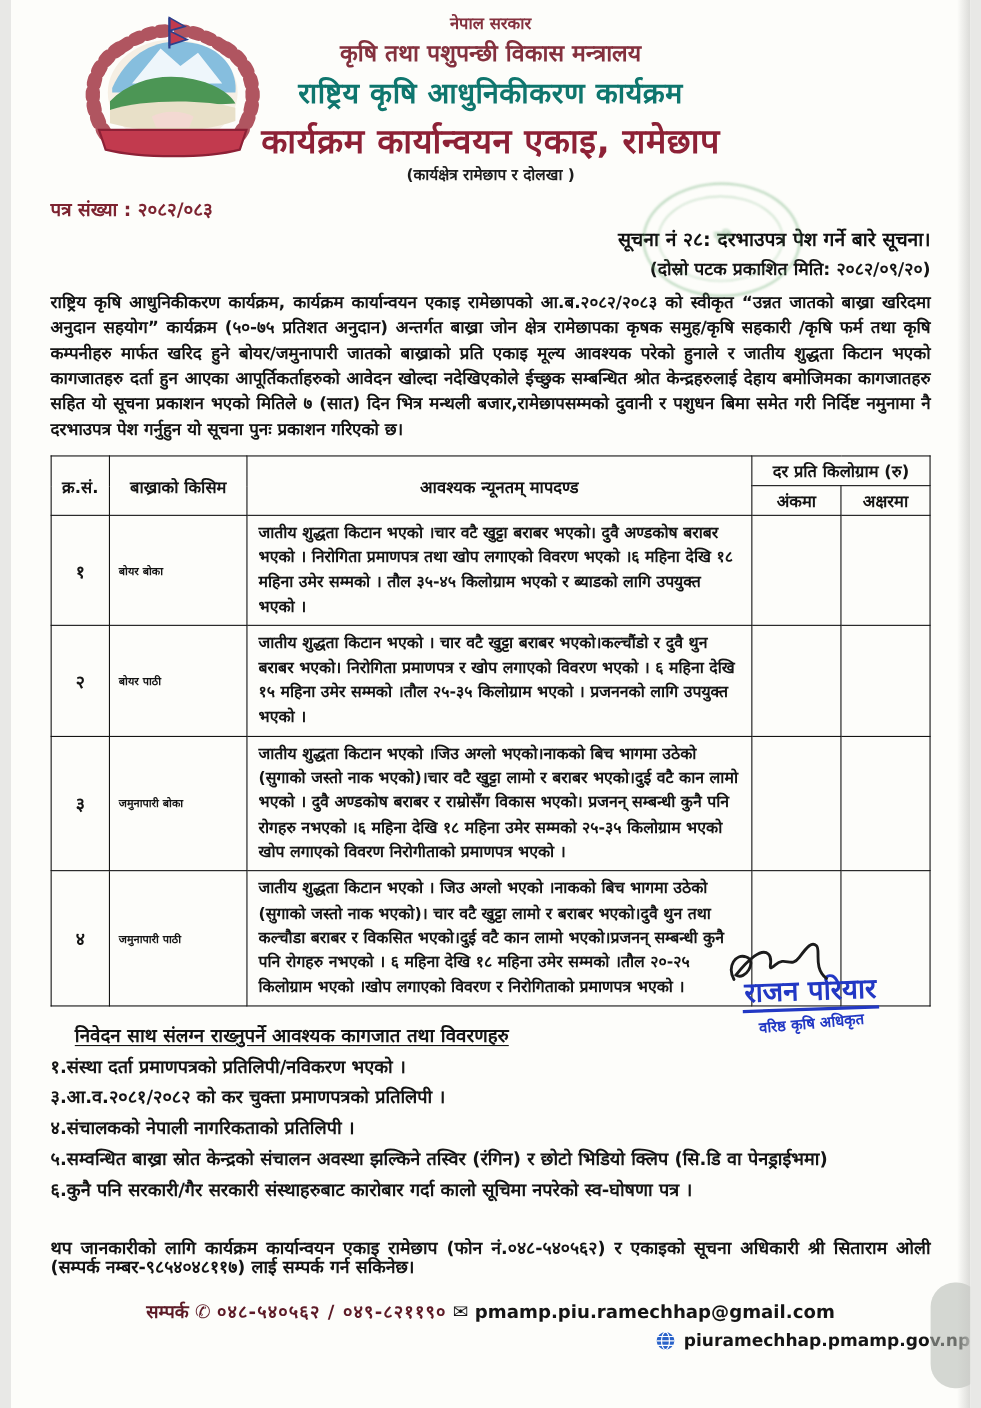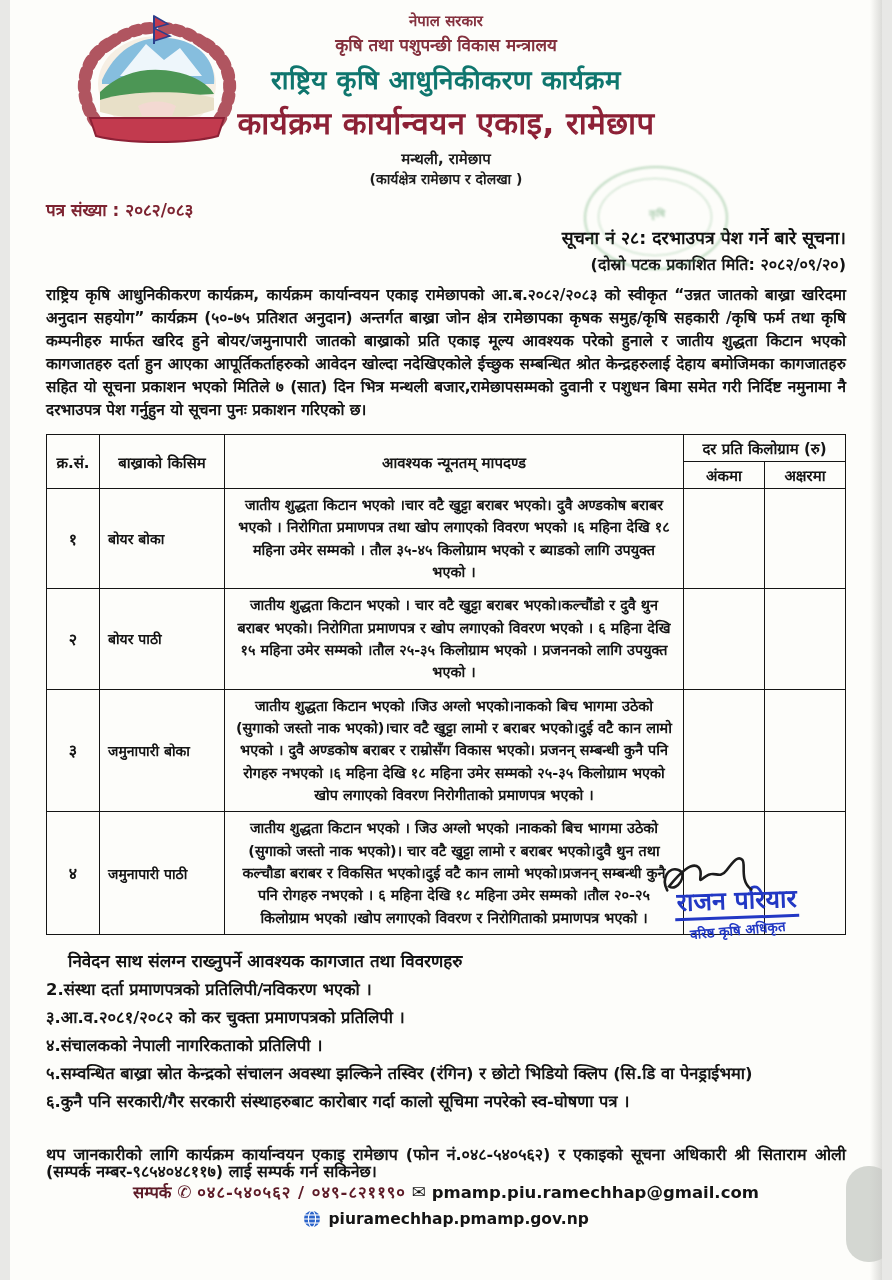--- a/index.html
+++ b/index.html
@@ -13,43 +13,43 @@
     background:linear-gradient(to left, #c9c9c6, rgba(255,255,255,0)); opacity:.65; pointer-events:none;
   }
   .corner-blob { position:absolute; right:-10px; bottom:18px; width:46px; height:96px;
     background:#b3b8b1; border-radius:22px; opacity:.55; }
   .content { padding:10px 36px 0 36px; }
 
   
   .header { position:relative; text-align:center; }
   .logo { position:absolute; left:22px; top:4px; width:178px; height:140px; }
   .h-govt     { font-size:15px; font-weight:700; color:#84313e; }
-  .h-ministry { font-size:17px; font-weight:700; color:#84313e; margin-top:3px; }
+  .h-ministry { font-size:21px; font-weight:700; color:#84313e; margin-top:3px; }
   .h-program  { font-size:26px; font-weight:800; color:#0f766e; margin-top:5px; letter-spacing:.5px; }
   .h-unit     { font-size:31px; font-weight:800; color:#8d2136; margin-top:4px; letter-spacing:.5px; }
   .h-loc      { font-size:15px; font-weight:700; color:#1d1d1d; margin-top:5px; }
   .h-juris    { font-size:14px; font-weight:700; color:#1d1d1d; margin-top:1px; }
 
   .ref-line { margin-top:10px; font-size:17px; font-weight:800; color:#7d2431; }
   .subject  { text-align:right; font-size:17.5px; font-weight:800; color:#101010; margin-top:4px; }
   .published{ text-align:right; font-size:16px; font-weight:700; margin-top:4px; }
 
   .para { text-align:justify; font-size:15.4px; font-weight:600; line-height:23px; margin-top:9px; }
 
   
   table.spec { width:100%; border-collapse:collapse; margin-top:12px; }
   table.spec th, table.spec td { border:1.6px solid #151515; vertical-align:middle; }
   table.spec th { font-size:15px; font-weight:800; padding:3px 4px; }
   td.sn   { text-align:center; font-size:16px; font-weight:700; width:50px; }
-  td.kind { font-size:14px; font-weight:700; padding:4px 8px; width:108px; }
-  td.crit { font-size:14.4px; font-weight:600; padding:5px 10px; line-height:1.55; text-align:center; }
+  td.kind { font-size:10px; font-weight:700; padding:4px 8px; width:108px; }
+  td.crit { font-size:14.4px; font-weight:600; padding:5px 10px; line-height:1.55; text-align:left; }
   td.rate { width:78px; }
 
   
-  .docs-heading { margin:14px 0 4px 22px; font-size:17px; font-weight:800; text-underline-offset:3px; }
+  .docs-heading { margin:14px 0 4px 22px; font-size:17px; font-weight:800; text-decoration:underline; text-underline-offset:3px; }
   .docs-list { list-style:none; margin:4px 0 0 0; padding:0; }
   .docs-list li { font-size:16.4px; font-weight:600; line-height:28px; }
 
   .contact-para { margin-top:30px; font-size:16px; font-weight:600; line-height:17px; text-align:justify; }
 
   
   .signature { position:absolute; top:882px; right:40px; width:210px; text-align:center; color:#2238c4;
     transform:rotate(-2deg); }
   .sig-squiggle { position:absolute; top:-32px; left:28px; }
   .sig-name  { font-size:25px; font-weight:800; border-bottom:3px solid #2238c4; display:inline-block; padding:0 2px; }
@@ -62,21 +62,21 @@
   .stamp .ring2 { left:22px; top:12px; width:112px; height:76px; border-width:1.5px; }
   .stamp .stxt { position:absolute; width:100%; text-align:center; color:#5fa069; font-size:10px; font-weight:700; }
 
   
   .footer { position:absolute; left:0; right:0; top:1166px; text-align:center; }
   .slogan { font-size:19px; font-weight:800; color:#7e1f2e; }
   .contact-line { margin-top:14px; font-size:16.5px; font-weight:800; color:#5c1a26; }
   .contact-line .phones { letter-spacing:1px; }
   .contact-line .email { color:#151515; }
   .icon-glyph { font-size:17px; }
-  .web-line { margin-top:7px; font-size:15.5px; font-weight:800; color:#151515; }
+  .web-line { margin-top:7px; font-size:15.5px; font-weight:800; color:#151515;text-align:right; }
   .globe { display:inline-block; vertical-align:-4px; margin-right:2px; }
 </style>
 </head>
 <body>
 
 <div class="page">
 
   <div class="content">
     <div class="header">
       <svg class="logo" viewBox="0 0 178 140">
@@ -96,21 +96,20 @@
         <path d="M22,104 L156,104 L150,122 C120,130 60,130 28,122 Z" fill="#c23a4e" stroke="#8d2136" stroke-width="2"></path>
 
         <path d="M86,2 L100,10 L86,14 Z" fill="#c23a4e" stroke="#2b3f8c" stroke-width="1.5"></path>
         <path d="M86,14 L102,22 L86,27 Z" fill="#c23a4e" stroke="#2b3f8c" stroke-width="1.5"></path>
         <line x1="86" y1="2" x2="86" y2="30" stroke="#2b3f8c" stroke-width="2"></line>
       </svg>
       <div class="h-govt">नेपाल सरकार</div>
       <div class="h-ministry">कृषि तथा पशुपन्छी विकास मन्त्रालय</div>
       <div class="h-program">राष्ट्रिय कृषि आधुनिकीकरण कार्यक्रम</div>
       <div class="h-unit">कार्यक्रम कार्यान्वयन एकाइ, रामेछाप</div>
-      <div class="h-loc">मन्थली, रामेछाप</div>
       <div class="h-juris">(कार्यक्षेत्र रामेछाप र दोलखा )</div>
     </div>
 
     <div class="ref-line">पत्र संख्या : २०८२/०८३</div>
     <div class="subject">सूचना नं २८: दरभाउपत्र  पेश गर्ने बारे सूचना।</div>
     <div class="published">(दोस्रो पटक प्रकाशित मिति: २०८२/०९/२०)</div>
 
     <div class="para">राष्ट्रिय कृषि आधुनिकीकरण कार्यक्रम, कार्यक्रम कार्यान्वयन एकाइ रामेछापको आ.ब.२०८२/२०८३ को स्वीकृत “उन्नत जातको बाख्रा खरिदमा अनुदान सहयोग” कार्यक्रम (५०-७५ प्रतिशत अनुदान) अन्तर्गत बाख्रा जोन क्षेत्र रामेछापका कृषक समुह/कृषि सहकारी /कृषि फर्म तथा कृषि कम्पनीहरु मार्फत खरिद हुने बोयर/जमुनापारी जातको बाख्राको प्रति एकाइ मूल्य आवश्यक परेको हुनाले र जातीय शुद्धता किटान भएको कागजातहरु दर्ता हुन आएका आपूर्तिकर्ताहरुको आवेदन खोल्दा नदेखिएकोले ईच्छुक सम्बन्धित श्रोत केन्द्रहरुलाई देहाय बमोजिमका कागजातहरु सहित यो सूचना प्रकाशन भएको मितिले ७ (सात) दिन भित्र मन्थली बजार,रामेछापसम्मको दुवानी र पशुधन बिमा समेत गरी निर्दिष्ट नमुनामा नै दरभाउपत्र पेश गर्नुहुन यो सूचना पुनः प्रकाशन गरिएको छ।</div>
 
     <table class="spec">
@@ -158,21 +157,21 @@
         <td class="kind">जमुनापारी पाठी</td>
         <td class="crit">जातीय शुद्धता किटान भएको । जिउ अग्लो भएको ।नाकको बिच भागमा उठेको (सुगाको जस्तो नाक भएको)। चार वटै खुट्टा लामो र बराबर भएको।दुवै थुन तथा कल्चौडा  बराबर र विकसित भएको।दुई वटै कान लामो भएको।प्रजनन् सम्बन्धी कुनै पनि रोगहरु नभएको । ६ महिना देखि १८ महिना उमेर सम्मको  ।तौल २०-२५ किलोग्राम भएको ।खोप लगाएको विवरण र निरोगिताको प्रमाणपत्र भएको ।</td>
         <td class="rate"></td>
         <td class="rate"></td>
       </tr>
     </tbody>
       </table>
 
     <div class="docs-heading">निवेदन साथ संलग्न राख्नुपर्ने आवश्यक कागजात तथा विवरणहरु</div>
     <ul class="docs-list">
-      <li>2.संस्था दर्ता प्रमाणपत्रको प्रतिलिपी/नविकरण भएको ।</li>
+      <li>१.संस्था दर्ता प्रमाणपत्रको प्रतिलिपी/नविकरण भएको ।</li>
       <li>३.आ.व.२०८१/२०८२ को कर चुक्ता प्रमाणपत्रको प्रतिलिपी ।</li>
       <li>४.संचालकको नेपाली नागरिकताको प्रतिलिपी ।</li>
       <li>५.सम्वन्धित बाख्रा स्रोत केन्द्रको संचालन अवस्था झल्किने तस्विर (रंगिन) र छोटो भिडियो  क्लिप (सि.डि वा पेनड्राईभमा)</li>
       <li>६.कुनै पनि सरकारी/गैर सरकारी संस्थाहरुबाट कारोबार गर्दा कालो सूचिमा नपरेको स्व-घोषणा पत्र ।</li>
     </ul>
 
     <div class="contact-para">थप जानकारीको लागि कार्यक्रम कार्यान्वयन एकाइ रामेछाप (फोन नं.०४८-५४०५६२) र एकाइको सूचना अधिकारी श्री सिताराम ओली (सम्पर्क नम्बर-९८५४०४८११७) लाई सम्पर्क गर्न सकिनेछ।</div>
   </div>
 
   <div class="stamp">

